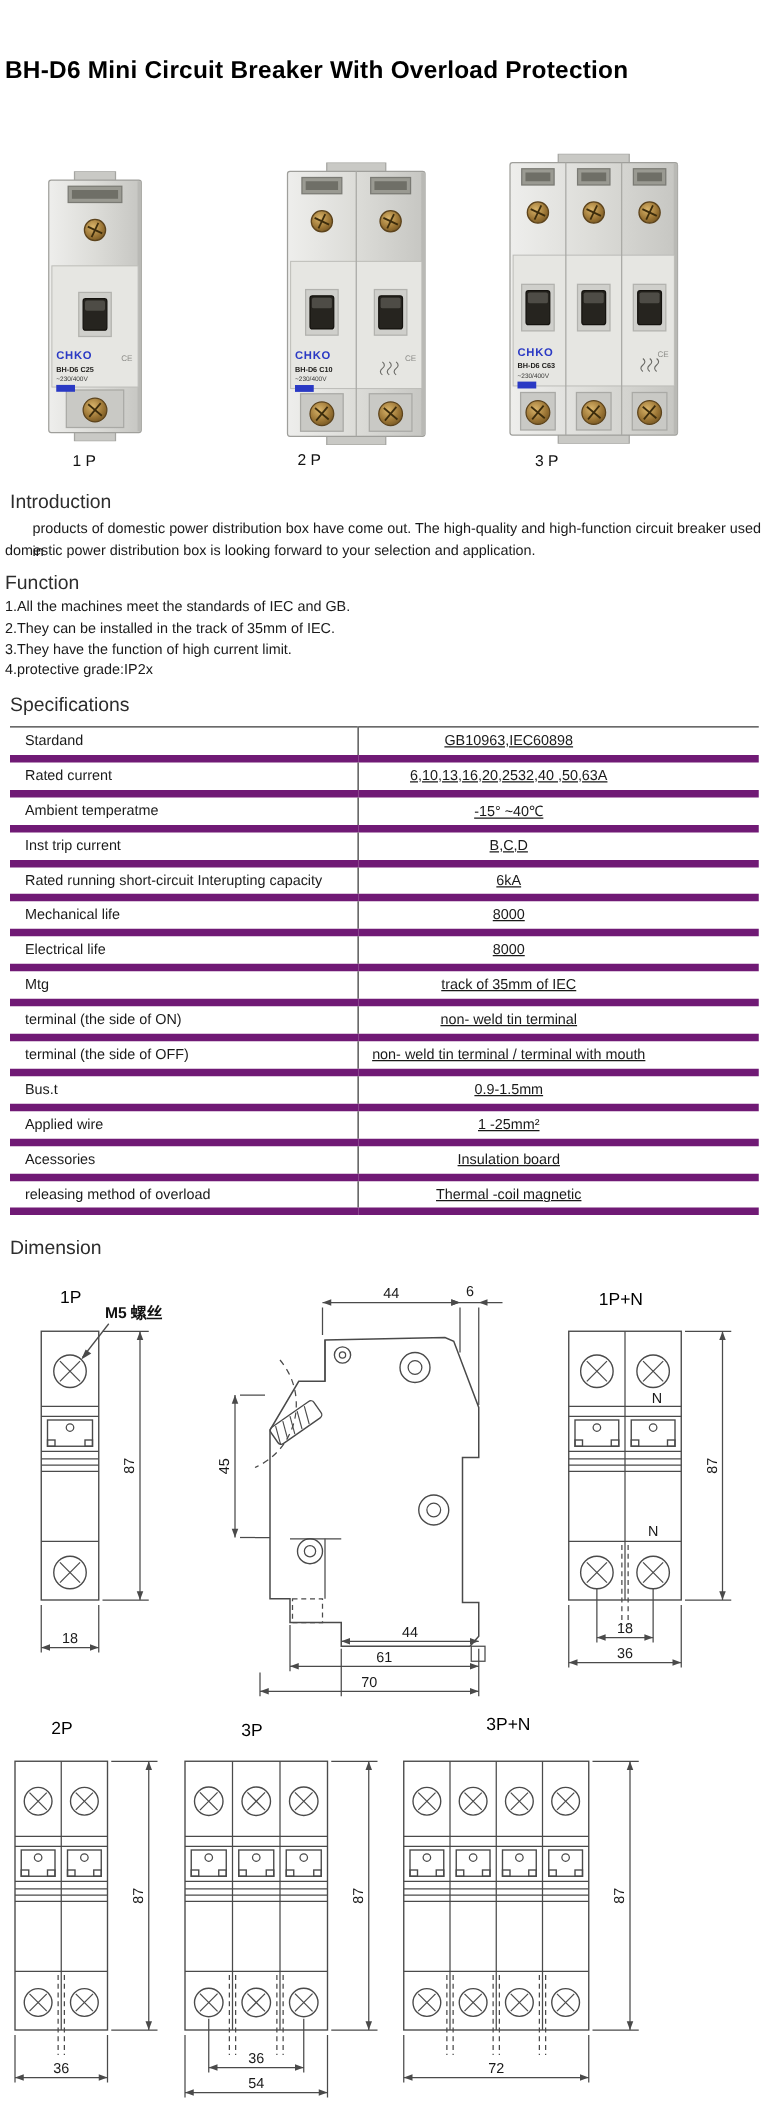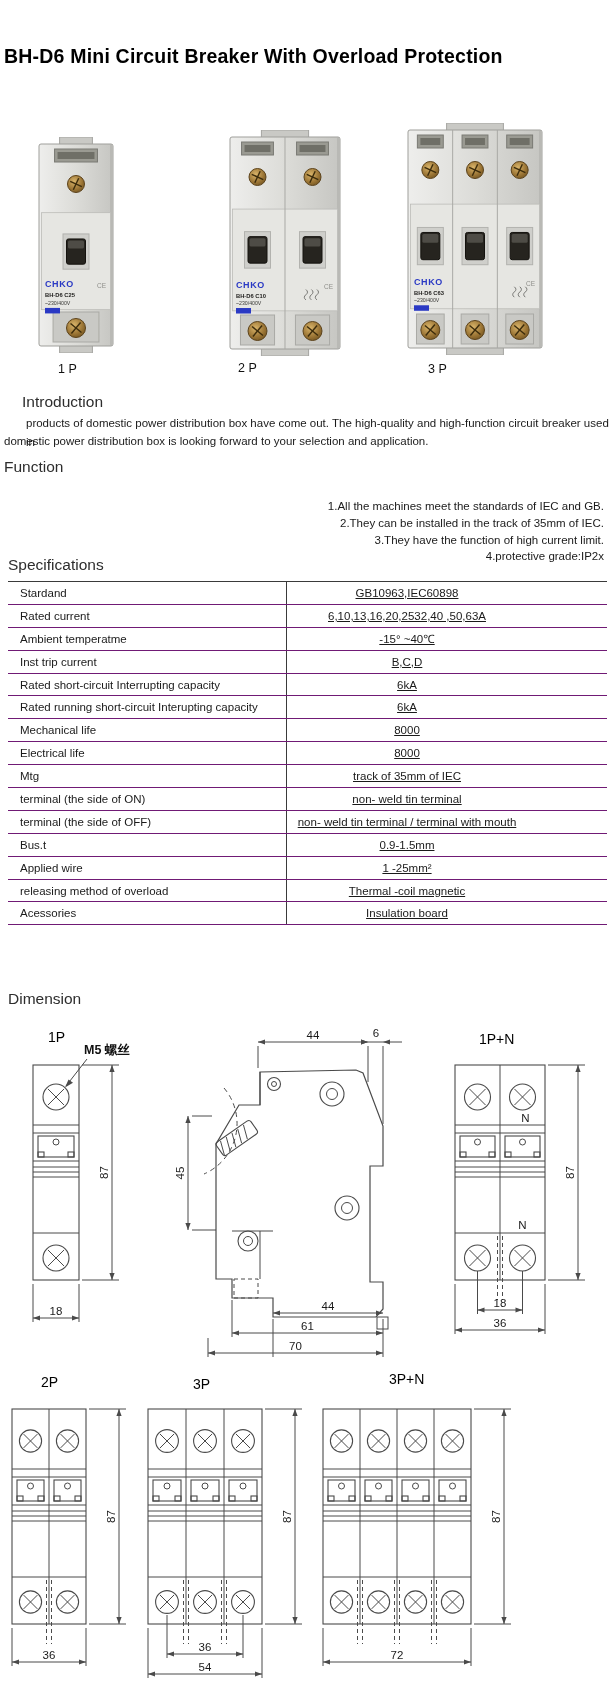--- a/index.html
+++ b/index.html
@@ -1,33 +1,33 @@
 <!DOCTYPE html>
 <html><head>
 <meta charset="utf-8">
 <style>
   html,body{margin:0;padding:0;background:#ffffff;}
   #page{position:relative;width:615px;height:1701px;background:#fff;overflow:hidden;
         font-family:"Liberation Sans", sans-serif;color:#1a1a1a;}
   .abs{position:absolute;}
   .title{left:4px;top:32px;font-size:19.5px;font-weight:700;color:#000;letter-spacing:0.2px;}
   .sec-h{font-size:15.5px;color:#2d2d2d;font-weight:400;}
-  .h-intro{left:22px;top:393px;}
+  .h-intro{left:8px;top:393px;}
   .h-func{left:4px;top:458px;}
   .h-spec{left:8px;top:556px;}
   .h-dim{left:8px;top:990px;}
   .body-txt{font-size:11.5px;line-height:18.5px;color:#1a1a1a;}
   .intro-l1{left:4px;top:414px;width:608px;padding-left:22px;box-sizing:border-box;}
   .intro-l2{left:4px;top:432px;width:608px;}
-  .func-list{left:4px;top:498px;width:600px;text-align:right;}
+  .func-list{left:4px;top:478px;width:600px;}
   .func-list div{line-height:16.8px;}
   
   .spec-tab{left:8px;top:581px;width:599px;border-collapse:collapse;table-layout:fixed;
             border-top:1px solid #3a3a3a;font-size:11.5px;}
-  .spec-tab td{height:21.9px;border-bottom:1px solid #701a75;vertical-align:middle;padding:0;}
+  .spec-tab td{height:21.9px;border-bottom:6px solid #701a75;vertical-align:middle;padding:0;}
   .spec-tab td.sl{width:266px;border-right:1px solid #3a3a3a;padding-left:12px;}
   .spec-tab td.sv{text-align:center;padding-right:80px;text-decoration:underline;}
   
   .plabel{font-size:12.5px;color:#111;}
   .lbl-p1{left:58px;top:362px;}.lbl-p2{left:238px;top:361px;}.lbl-p3{left:428px;top:362px;}
   .dlabel{font-size:14px;color:#000000;}
   .dl-0{left:48px;top:1029px;}.dl-1{left:479px;top:1031px;}
   .dl-2{left:41px;top:1374px;}.dl-3{left:193px;top:1376px;}.dl-4{left:389px;top:1371px;}
   .m5-note{left:84px;top:1042px;font-size:12.5px;font-weight:700;color:#111;}
   
@@ -255,24 +255,20 @@
         <tr>
           <td class="sl">Ambient temperatme</td>
           <td class="sv">-15°  ~40℃</td>
         </tr>
 
         <tr>
           <td class="sl">Inst trip current</td>
           <td class="sv">B,C,D</td>
         </tr>
 
-        <tr>
-          <td class="sl">Rated short-circuit Interrupting capacity</td>
-          <td class="sv">6kA</td>
-        </tr>
 
         <tr>
           <td class="sl">Rated running short-circuit Interupting capacity</td>
           <td class="sv">6kA</td>
         </tr>
 
         <tr>
           <td class="sl">Mechanical life</td>
           <td class="sv">8000</td>
         </tr>
@@ -301,27 +297,27 @@
           <td class="sl">Bus.t</td>
           <td class="sv">0.9-1.5mm</td>
         </tr>
 
         <tr>
           <td class="sl">Applied wire</td>
           <td class="sv">1 -25mm²</td>
         </tr>
 
         <tr>
+          <td class="sl">Acessories</td>
+          <td class="sv">Insulation board</td>
+        </tr>
+
+        <tr>
           <td class="sl">releasing method of overload</td>
           <td class="sv">Thermal -coil  magnetic</td>
-        </tr>
-
-        <tr>
-          <td class="sl">Acessories</td>
-          <td class="sv">Insulation board</td>
         </tr>
       </tbody>
   </table>
 
   <div class="abs sec-h h-dim">Dimension</div>
 
   <span class="abs dlabel dl-0">1P</span>
   <span class="abs m5-note">M5 螺丝</span>
   <span class="abs dlabel dl-1">1P+N</span>
   <span class="abs dlabel dl-2">2P</span>

